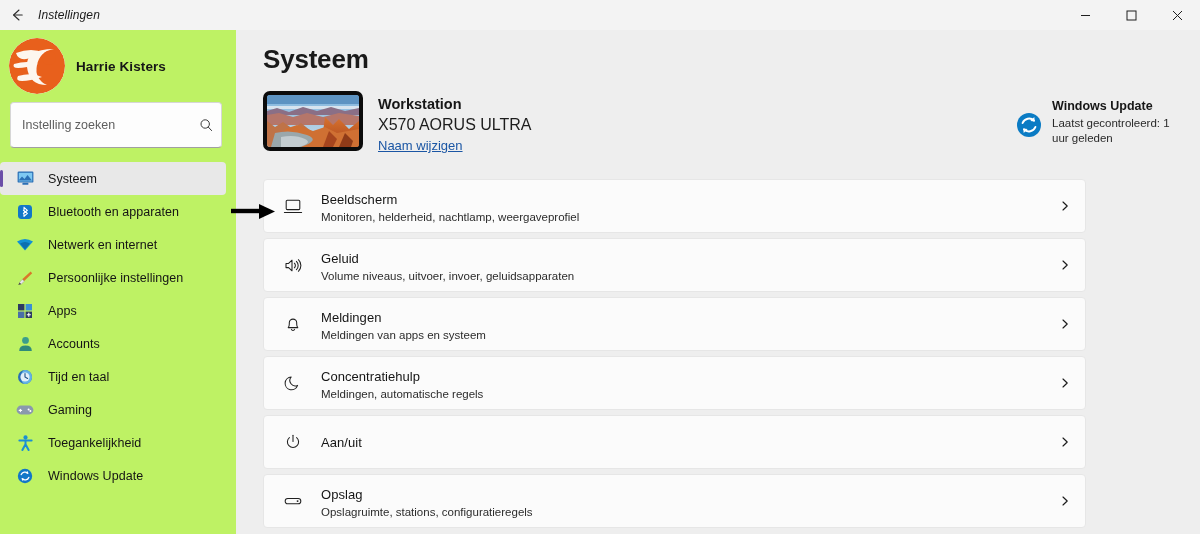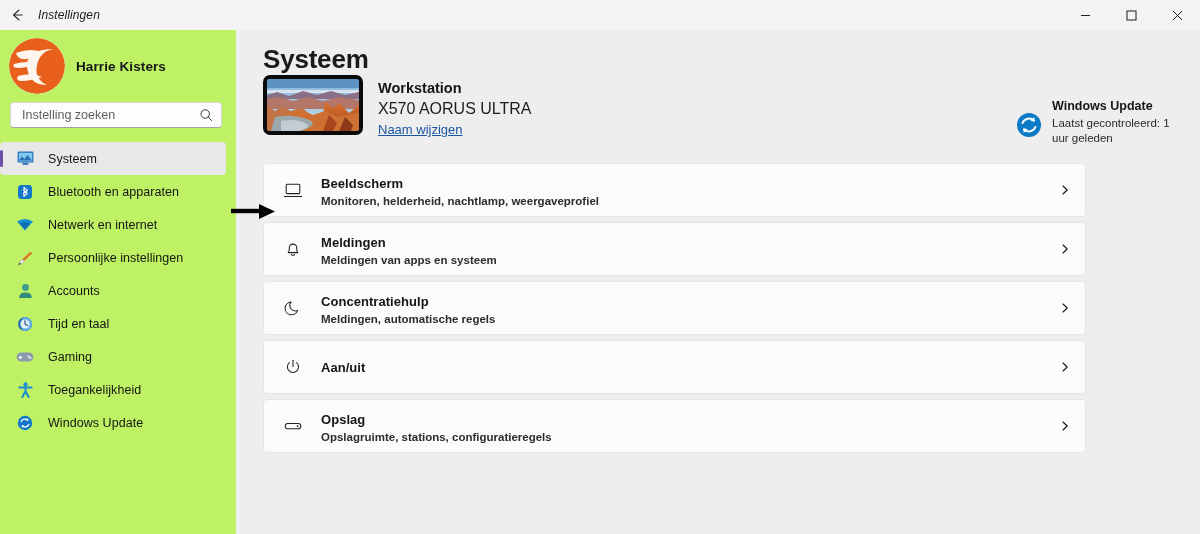--- a/index.html
+++ b/index.html
@@ -62,21 +62,21 @@
     overflow: hidden;
   }
   .avatar svg { display:block; }
   .profile-name {
     font-size: 13.5px; font-weight: bold; color: #161616;
     margin-left: 10px; letter-spacing: .1px;
   }
 
   .searchwrap { padding: 0 14px 0 10px; }
   .searchbox {
-    height: 26px; border: 1px solid #d6d6d6; border-bottom-color: #a0a0a0;
+    height: 46px; border: 1px solid #d6d6d6; border-bottom-color: #a0a0a0;
     border-radius: 4px; background: #fdfdfd;
     display: flex; align-items: center;
     padding: 0 8px 0 11px;
   }
   .searchbox input {
     flex: 1; border: 0; outline: 0; background: transparent;
     font-family: "Liberation Sans", sans-serif;
     font-size: 12.5px; color: #1b1b1b;
   }
   .searchbox input::placeholder { color: #5e5e5e; }
@@ -103,21 +103,21 @@
 
   
   .main { flex: 1; min-width: 0; padding: 0 0 0 27px; overflow: hidden; position: relative; }
   .page-title {
     font-size: 26px; font-weight: bold; color: #1a1a1a;
     margin-top: 14px; letter-spacing: -.2px;
   }
 
   .devicerow {
     display: flex; align-items: flex-start;
-    padding-right: 80px;
+    margin-top: 16px; padding-right: 80px;
     height: 72px;
   }
   .device-thumb {
     width: 100px; height: 60px; border-radius: 7px;
     background: #0b0b0b; padding: 4px 4px;
     flex: none; overflow: hidden;
   }
   .device-thumb .screen {
     width: 100%; height: 100%; border-radius: 3px; overflow: hidden; position: relative;
   }
@@ -147,21 +147,21 @@
     border: 1px solid #e6e6e6;
     border-radius: 4px;
     height: 54px;
     margin-bottom: 5px;
     display: flex; align-items: center;
     padding: 0 14px 0 16px;
     cursor: default;
   }
   .scard-ic { width: 26px; flex: none; color: #202020; display:flex; align-items:center; justify-content:center; }
   .scard-ic svg { display:block; }
-  .scard-txt { flex: 1; margin-left: 15px; min-width: 0; font-weight: bold; }
+  .scard-txt { flex: 1; margin-left: 15px; min-width: 0; }
   .scard-title { font-size: 13px; color: #151515; letter-spacing: .05px; }
   .scard-sub { font-size: 11.5px; color: #2c2c2c; margin-top: 3px; }
   .scard-chev { color: #1a1a1a; flex: none; display:flex; align-items:center; }
 
   
   .annot-arrow {
     position: absolute; left: 231px; top: 203px; z-index: 50;
     pointer-events: none;
   }
 </style>
@@ -282,20 +282,32 @@
           <span class="nav-ic">
             <svg width="17" height="16" viewBox="0 0 17 16">
               <path d="M13.6 1.6 L15.2 3.2 L7.2 11 L5.2 9.2 Z" fill="#d9772a"></path>
               <path d="M5.2 9.4 L7.2 11.2 L4.2 14.2 L2.6 12.4 Z" fill="#e8e8e8" stroke="#9a9a9a" stroke-width=".5"></path>
               <path d="M2.6 12.5 L4.2 14.2 L1.2 15 Z" fill="#4a4a4a"></path>
             </svg>
           </span>
           <span class="nav-lbl">Persoonlijke instellingen</span>
         </div>
 
+        <div class="navitem">
+          <span class="nav-ic">
+            <svg width="16" height="16" viewBox="0 0 16 16">
+              <rect x="1" y="1" width="6.4" height="6.4" fill="#2c3a63"></rect>
+              <rect x="8.6" y="1" width="6.4" height="6.4" fill="#3a8fd4"></rect>
+              <rect x="1" y="8.6" width="6.4" height="6.4" fill="#4a6fa8"></rect>
+              <rect x="8.6" y="8.6" width="6.4" height="6.4" fill="#2c3a63"></rect>
+              <path d="M11.8 9.8 v4 M9.8 11.8 h4" stroke="#ffffff" stroke-width="1.1"></path>
+            </svg>
+          </span>
+          <span class="nav-lbl">Apps</span>
+        </div>
 
         <div class="navitem">
           <span class="nav-ic">
             <svg width="15" height="16" viewBox="0 0 15 16">
               <circle cx="7.5" cy="4.4" r="3.4" fill="#3a9e8c"></circle>
               <path d="M1.2 15 q0 -5.4 6.3 -5.4 q6.3 0 6.3 5.4 Z" fill="#2f8b7a"></path>
             </svg>
           </span>
           <span class="nav-lbl">Accounts</span>
         </div>
@@ -419,20 +431,39 @@
             <span class="scard-title">Beeldscherm</span>
             <span class="scard-sub" style="display:block">Monitoren, helderheid, nachtlamp, weergaveprofiel</span>
           </span>
           <span class="scard-chev">
             <svg width="12" height="12" viewBox="0 0 12 12">
                 <path d="M4 2 L8.2 6 L4 10" stroke="#1a1a1a" stroke-width="1.15" fill="none" stroke-linecap="round" stroke-linejoin="round"></path>
               </svg>
           </span>
         </div>
 
+        <div class="scard">
+          <span class="scard-ic">
+            <svg width="20" height="17" viewBox="0 0 20 17" fill="none">
+              <path d="M3 6.4 h2.6 L9 3.2 v10.6 L5.6 10.6 H3 Z" stroke="#202020" stroke-width="1.05" stroke-linejoin="round"></path>
+              <path d="M11.4 6.2 a3.2 3.2 0 0 1 0 4.6" stroke="#202020" stroke-width="1.05" fill="none" stroke-linecap="round"></path>
+              <path d="M13.4 4.4 a5.6 5.6 0 0 1 0 8.2" stroke="#202020" stroke-width="1.05" fill="none" stroke-linecap="round"></path>
+              <path d="M15.4 2.7 a8 8 0 0 1 0 11.6" stroke="#202020" stroke-width="1.05" fill="none" stroke-linecap="round"></path>
+            </svg>
+          </span>
+          <span class="scard-txt">
+            <span class="scard-title">Geluid</span>
+            <span class="scard-sub" style="display:block">Volume niveaus, uitvoer, invoer, geluidsapparaten</span>
+          </span>
+          <span class="scard-chev">
+            <svg width="12" height="12" viewBox="0 0 12 12">
+                <path d="M4 2 L8.2 6 L4 10" stroke="#1a1a1a" stroke-width="1.15" fill="none" stroke-linecap="round" stroke-linejoin="round"></path>
+              </svg>
+          </span>
+        </div>
 
         <div class="scard">
           <span class="scard-ic">
             <svg width="18" height="18" viewBox="0 0 18 18" fill="none">
               <path d="M4.2 12.6 q1.1 -1 1.1 -3.6 V7.8 a3.7 3.7 0 0 1 7.4 0 v1.2 q0 2.6 1.1 3.6 Z" stroke="#202020" stroke-width="1.05" stroke-linejoin="round"></path>
               <path d="M7.4 14.4 a1.7 1.7 0 0 0 3.2 0" stroke="#202020" stroke-width="1.05" fill="none" stroke-linecap="round"></path>
             </svg>
           </span>
           <span class="scard-txt">
             <span class="scard-title">Meldingen</span>

